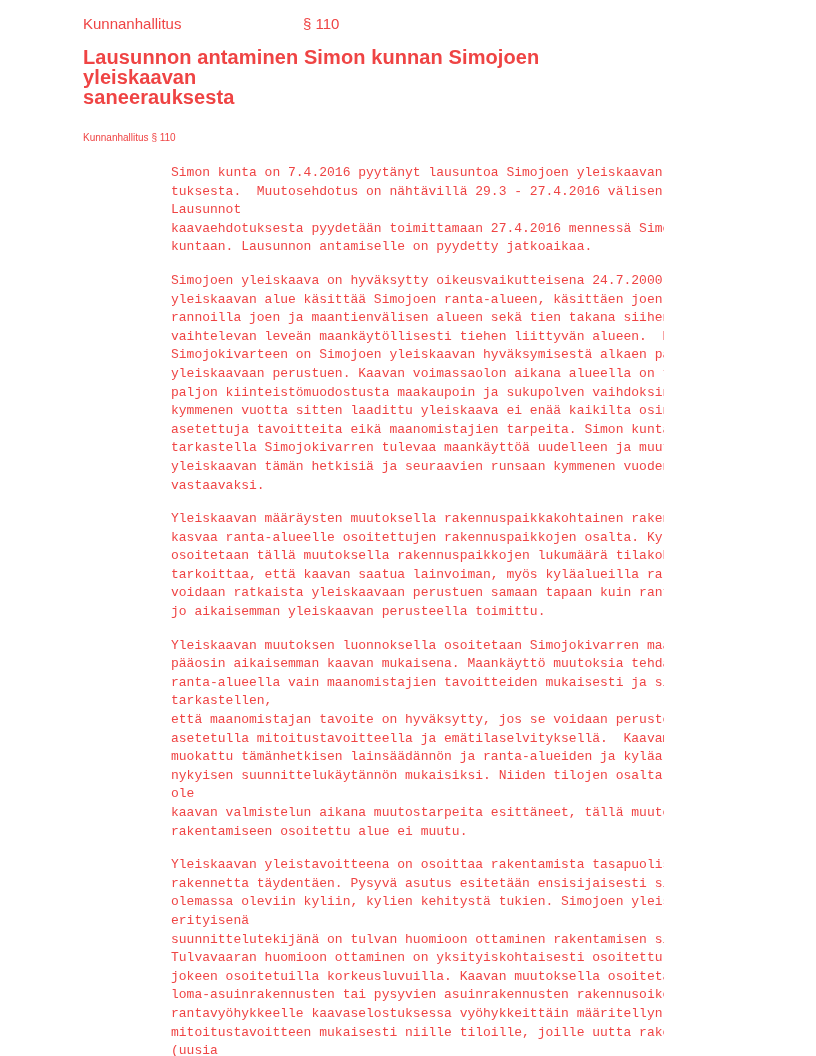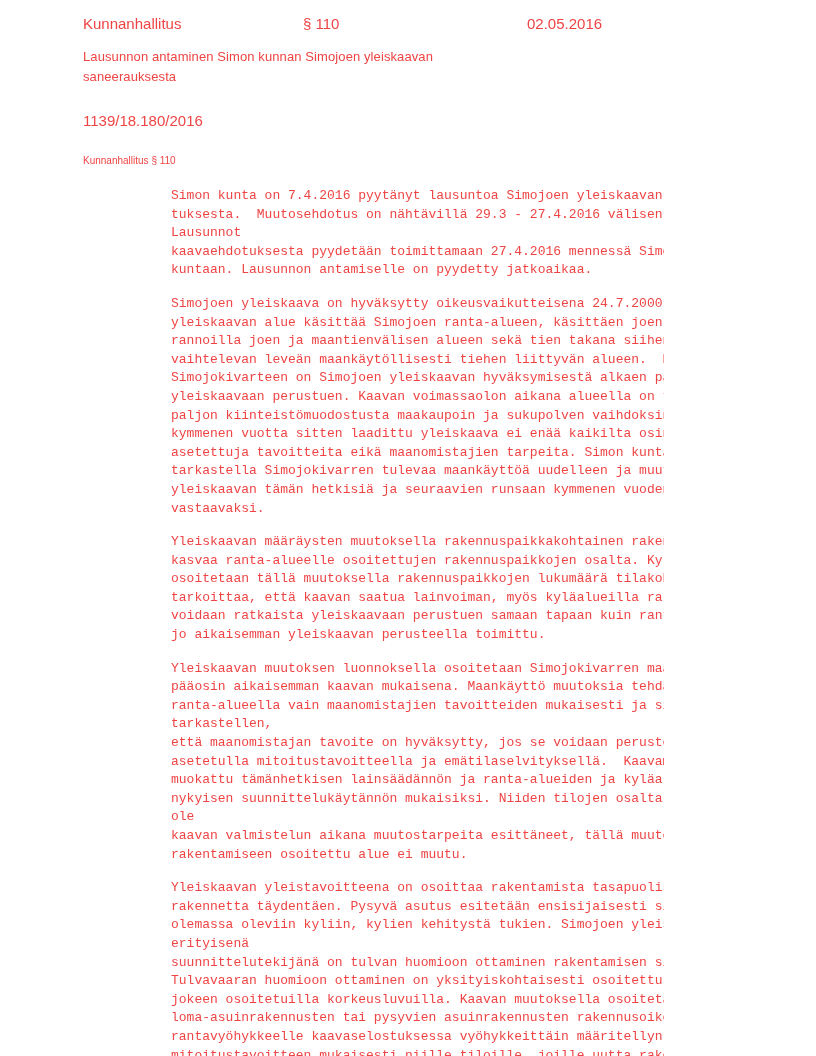--- a/index.html
+++ b/index.html
@@ -23,22 +23,22 @@
     display: flex;
     font-size: 15px;
     line-height: 19px;
     white-space: nowrap;
   }
   .h-committee { width: 220px; }
   .h-section   { width: 224px; }
   .h-date      { flex: 1; }
   .doc-title {
     margin: 14px 0 0 0;
-    font-size: 13px;
-    font-weight: normal;
+    font-size: 20px;
+    font-weight: bold;
     line-height: 20px;
     white-space: pre-wrap;
     letter-spacing: 0.1px;
   }
   .case-number {
     margin-top: 24px;
     font-size: 15px;
     line-height: 19px;
   }
   .section-heading {
@@ -60,27 +60,25 @@
   }
 </style>
 </head>
 <body>
 
 <div class="page">
 
   <div class="header-row">
     <span class="h-committee">Kunnanhallitus</span>
     <span class="h-section">§ 110</span>
-    <span class="h-date">02.05.2016</span>
   </div>
 
   <h1 class="doc-title">Lausunnon antaminen Simon kunnan Simojoen yleiskaavan
 saneerauksesta</h1>
 
-  <div class="case-number">1139/18.180/2016</div>
 
   <div class="section-heading">Kunnanhallitus § 110</div>
 
   <div class="doc-body">
     <p>Simon kunta on 7.4.2016 pyytänyt lausuntoa Simojoen yleiskaavan muutosehdo-
 tuksesta.  Muutosehdotus on nähtävillä 29.3 - 27.4.2016 välisen ajan.  Lausunnot
 kaavaehdotuksesta pyydetään toimittamaan 27.4.2016 mennessä Simon
 kuntaan. Lausunnon antamiselle on pyydetty jatkoaikaa.</p>
     <p>Simojoen yleiskaava on hyväksytty oikeusvaikutteisena 24.7.2000. Simojoen
 yleiskaavan alue käsittää Simojoen ranta-alueen, käsittäen joen molemmilla

